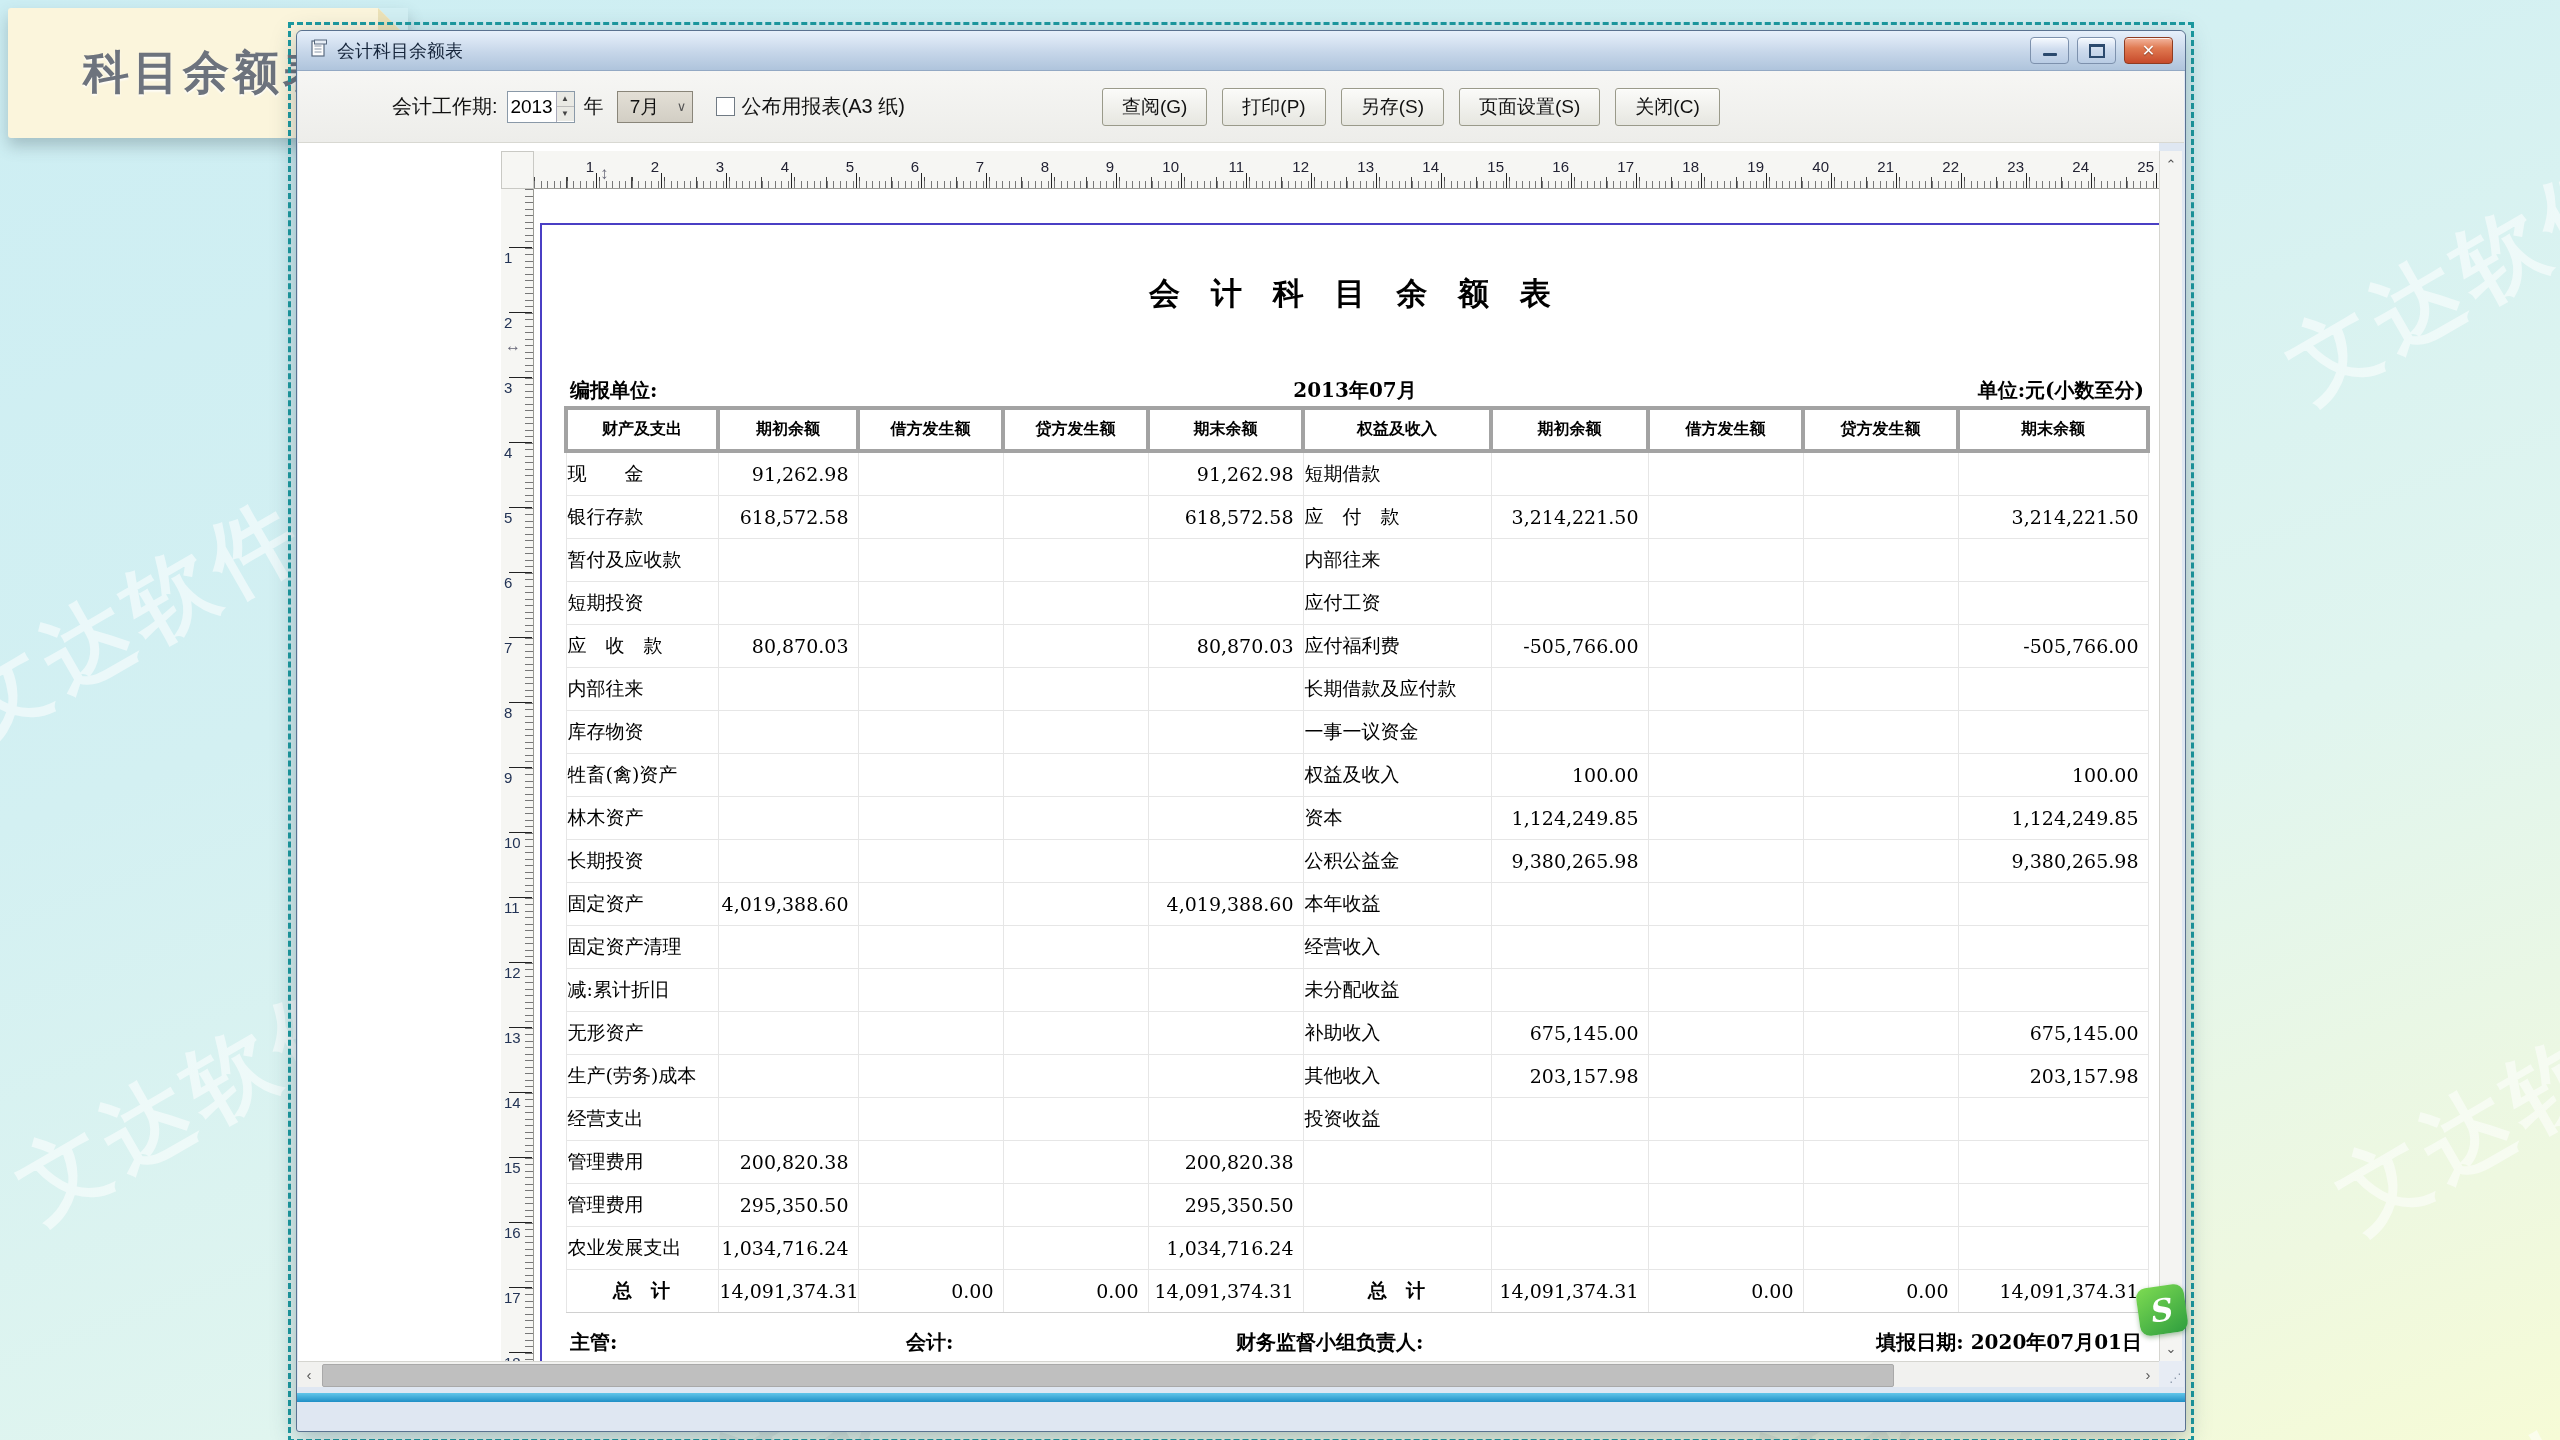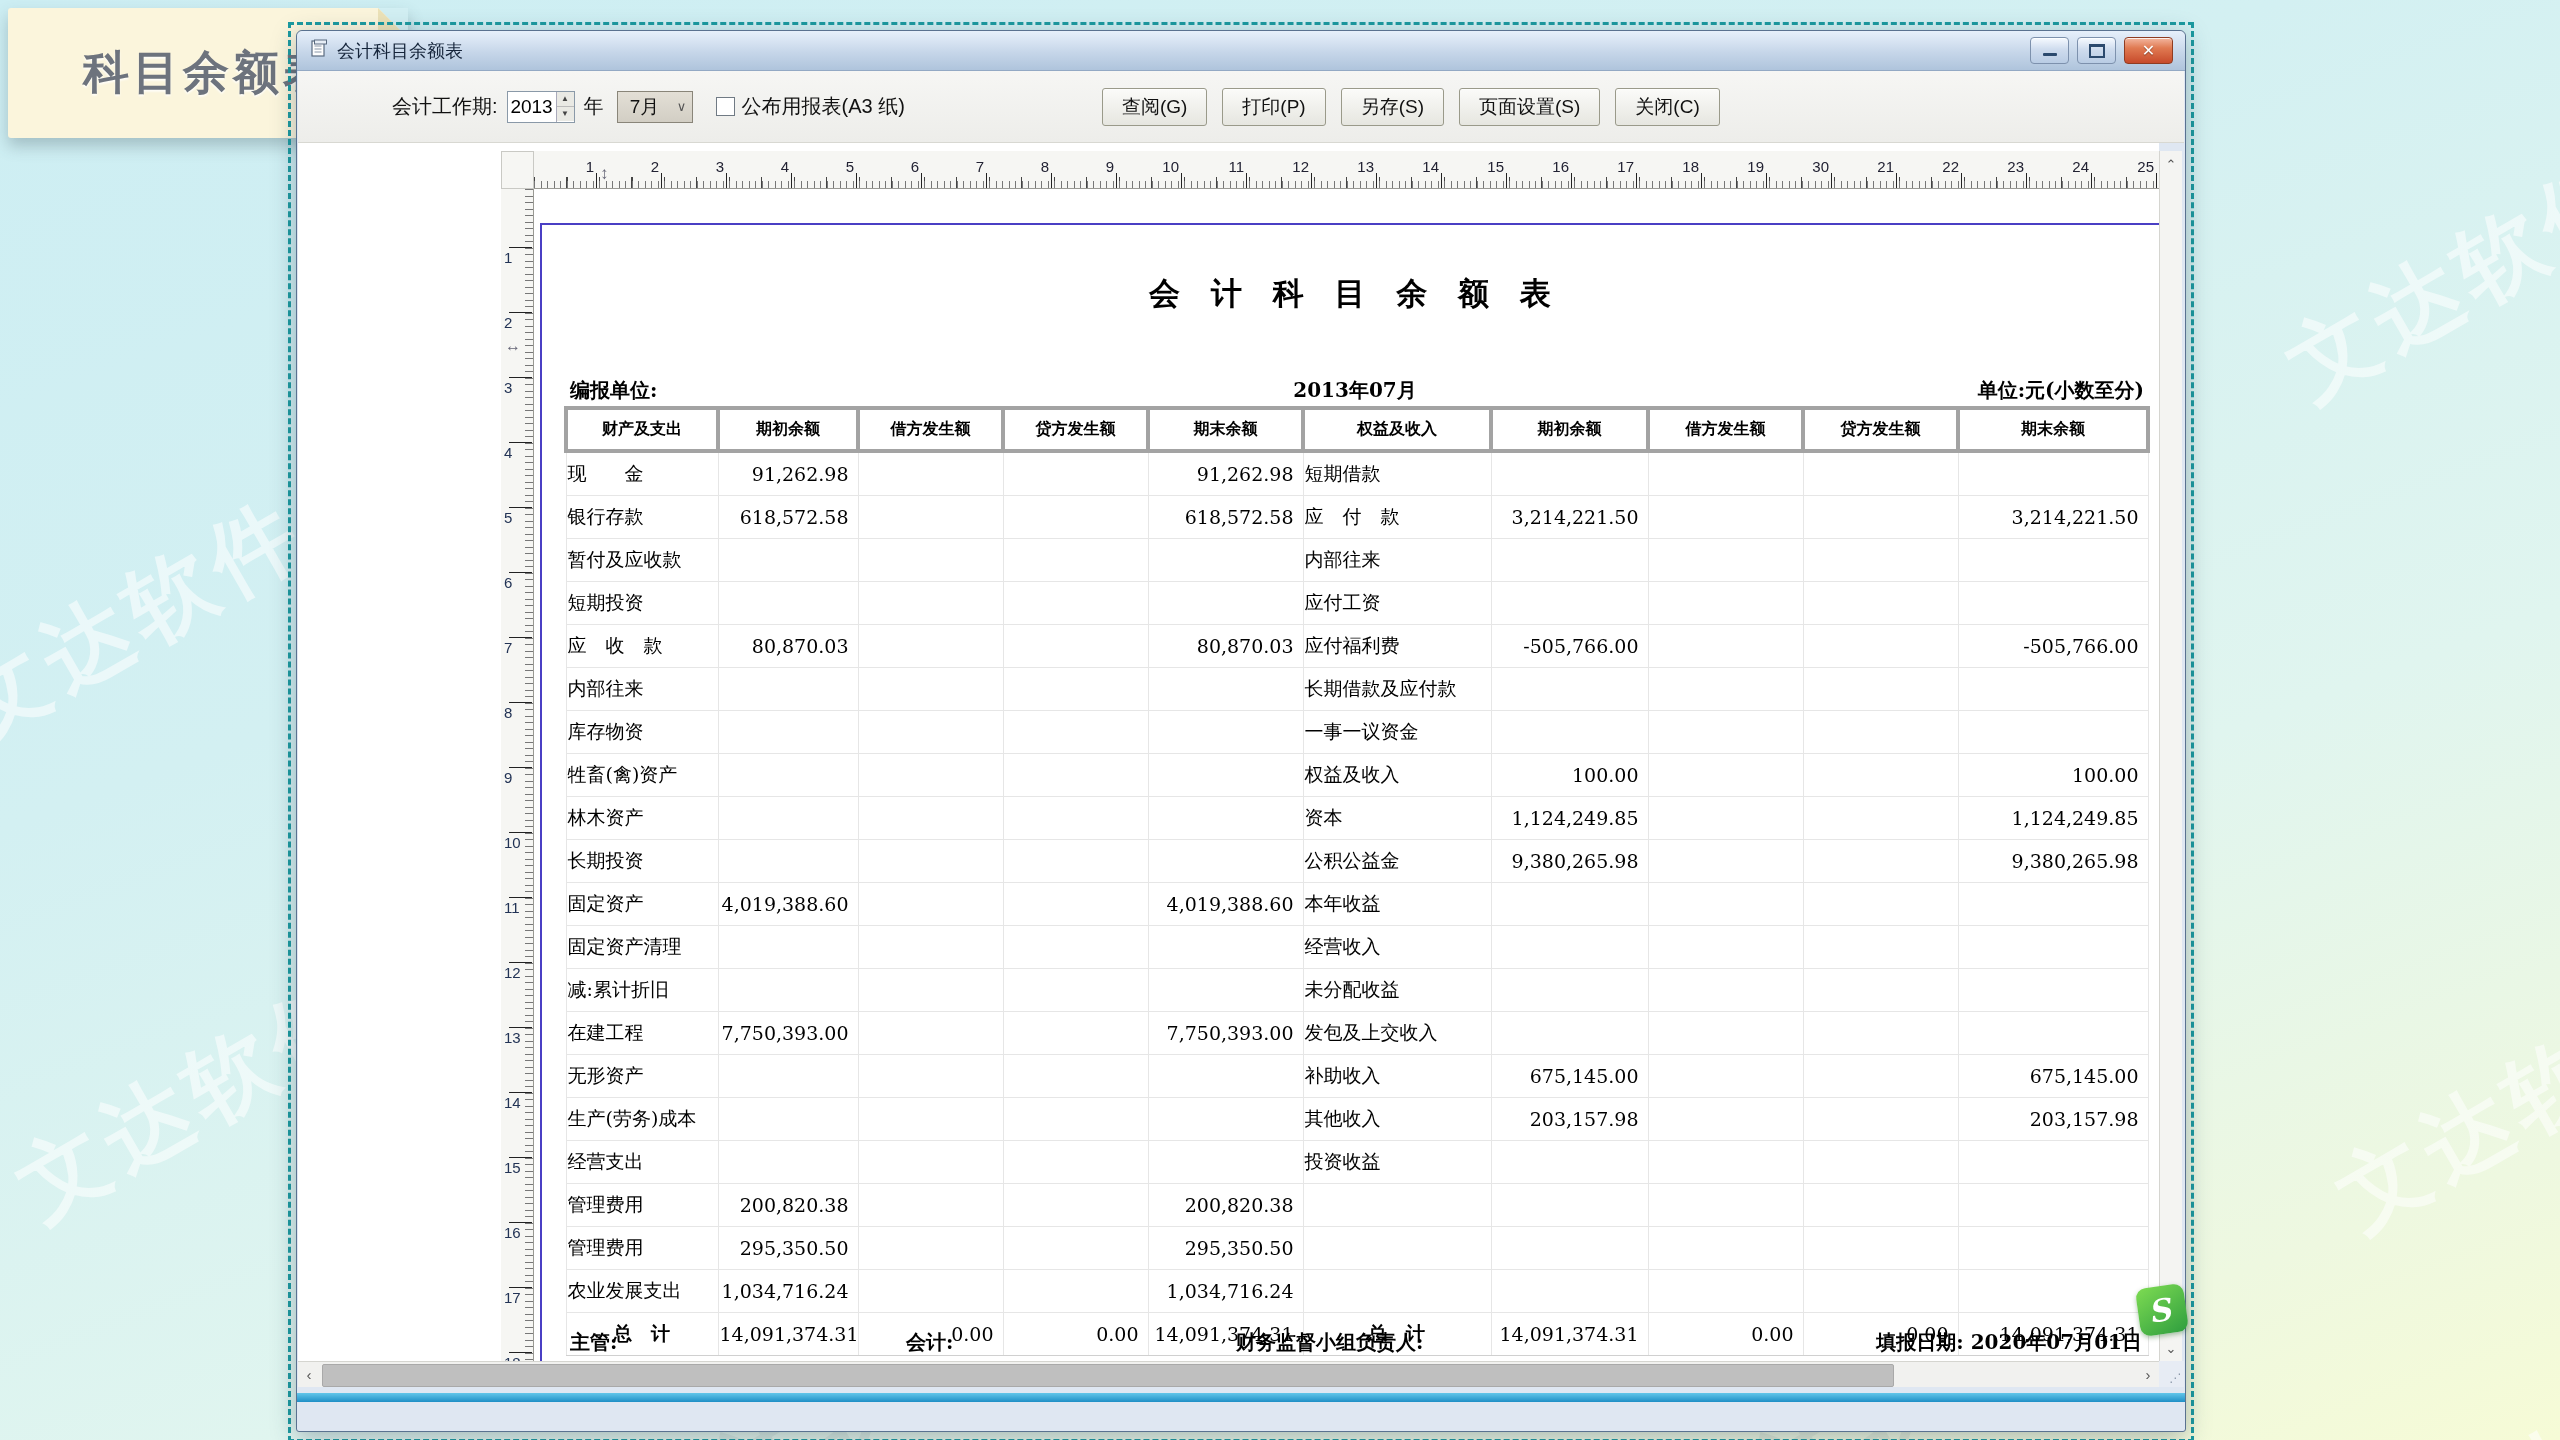--- a/index.html
+++ b/index.html
@@ -270,21 +270,21 @@
         <span class="hnum" style="left: 946px;">15</span>
         <span class="htick" style="left: 972px;"></span>
         <span class="hnum" style="left: 1011px;">16</span>
         <span class="htick" style="left: 1037px;"></span>
         <span class="hnum" style="left: 1076px;">17</span>
         <span class="htick" style="left: 1102px;"></span>
         <span class="hnum" style="left: 1141px;">18</span>
         <span class="htick" style="left: 1167px;"></span>
         <span class="hnum" style="left: 1206px;">19</span>
         <span class="htick" style="left: 1232px;"></span>
-        <span class="hnum" style="left: 1271px;">30</span>
+        <span class="hnum" style="left: 1271px;">40</span>
         <span class="htick" style="left: 1297px;"></span>
         <span class="hnum" style="left: 1336px;">21</span>
         <span class="htick" style="left: 1362px;"></span>
         <span class="hnum" style="left: 1401px;">22</span>
         <span class="htick" style="left: 1427px;"></span>
         <span class="hnum" style="left: 1466px;">23</span>
         <span class="htick" style="left: 1492px;"></span>
         <span class="hnum" style="left: 1531px;">24</span>
         <span class="htick" style="left: 1557px;"></span>
         <span class="hnum" style="left: 1596px;">25</span>
@@ -519,32 +519,20 @@
             <td class="c-num"></td>
             <td class="c-num"></td>
             <td class="c-num"></td>
             <td class="c-name">未分配收益</td>
             <td class="c-num"></td>
             <td class="c-num"></td>
             <td class="c-num"></td>
             <td class="c-num"></td>
           </tr>
           <tr>
-            <td class="c-name">在建工程</td>
-            <td class="c-num">7,750,393.00</td>
-            <td class="c-num"></td>
-            <td class="c-num"></td>
-            <td class="c-num">7,750,393.00</td>
-            <td class="c-name">发包及上交收入</td>
-            <td class="c-num"></td>
-            <td class="c-num"></td>
-            <td class="c-num"></td>
-            <td class="c-num"></td>
-          </tr>
-          <tr>
             <td class="c-name">无形资产</td>
             <td class="c-num"></td>
             <td class="c-num"></td>
             <td class="c-num"></td>
             <td class="c-num"></td>
             <td class="c-name">补助收入</td>
             <td class="c-num">675,145.00</td>
             <td class="c-num"></td>
             <td class="c-num"></td>
             <td class="c-num">675,145.00</td>

